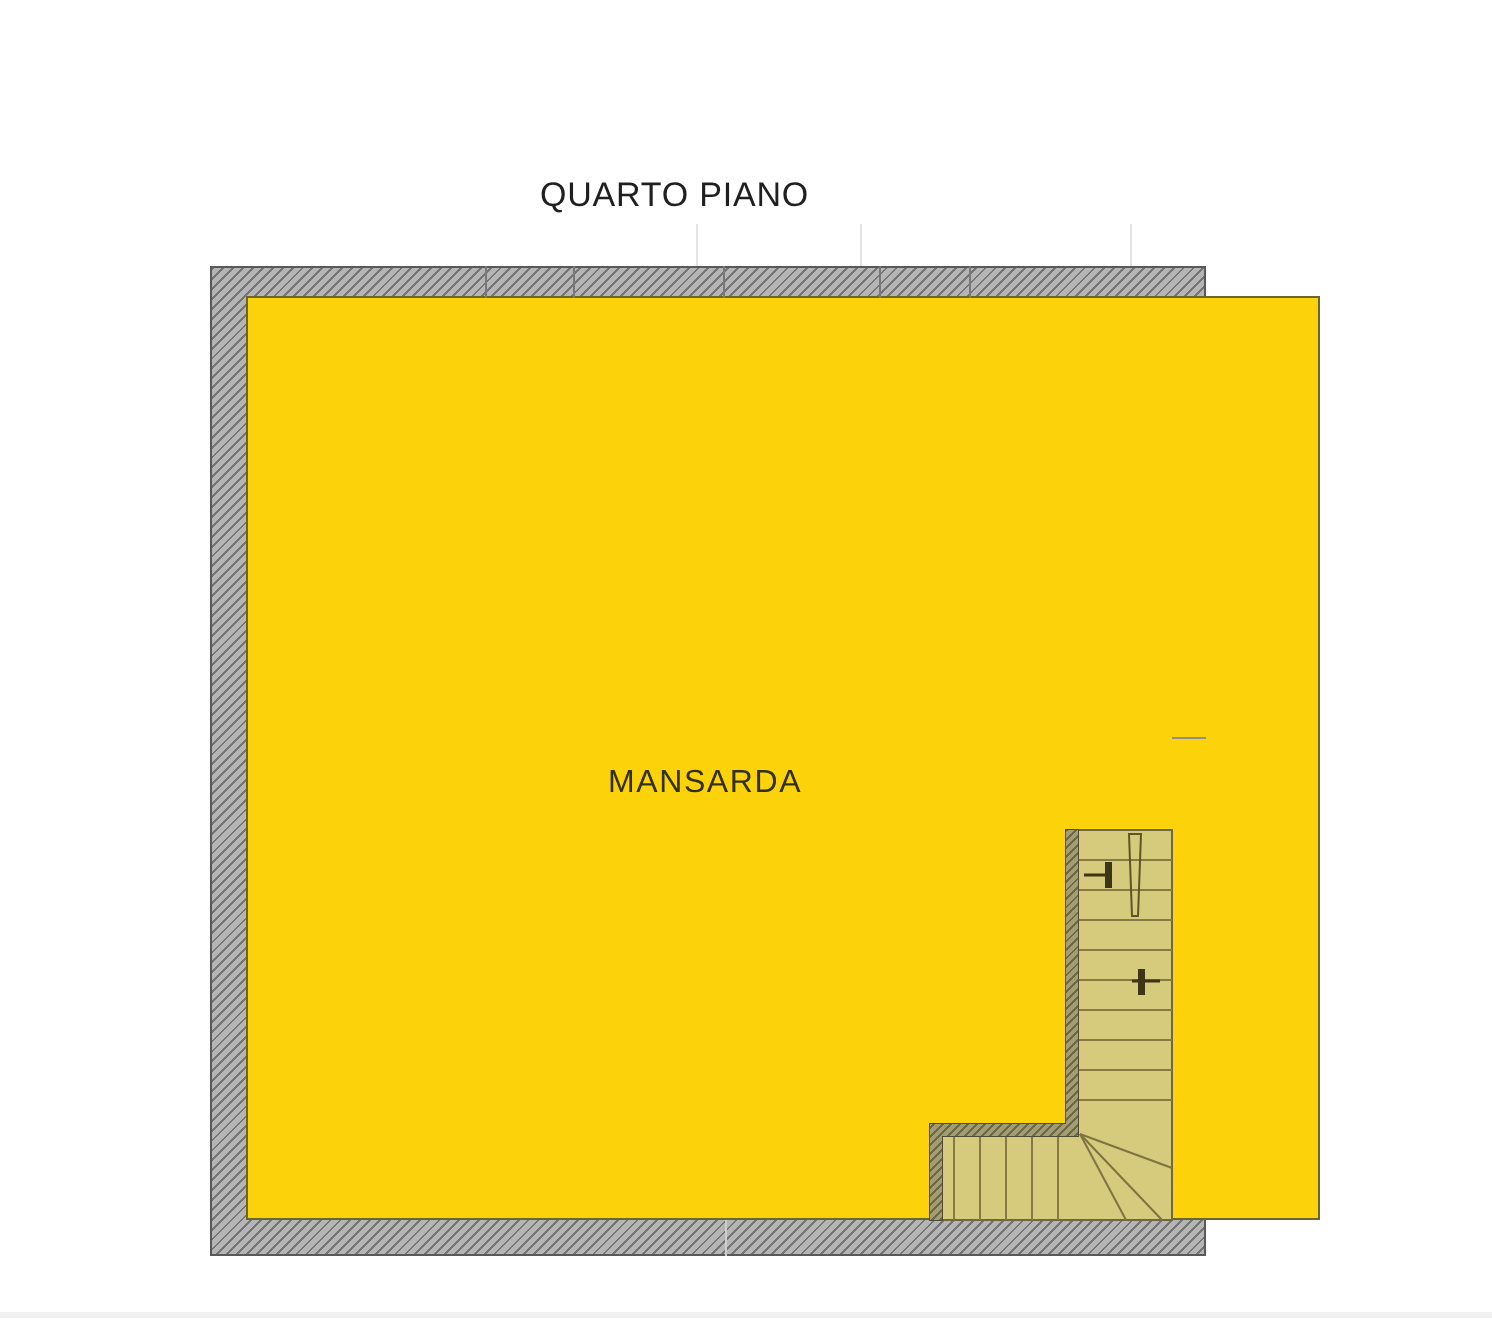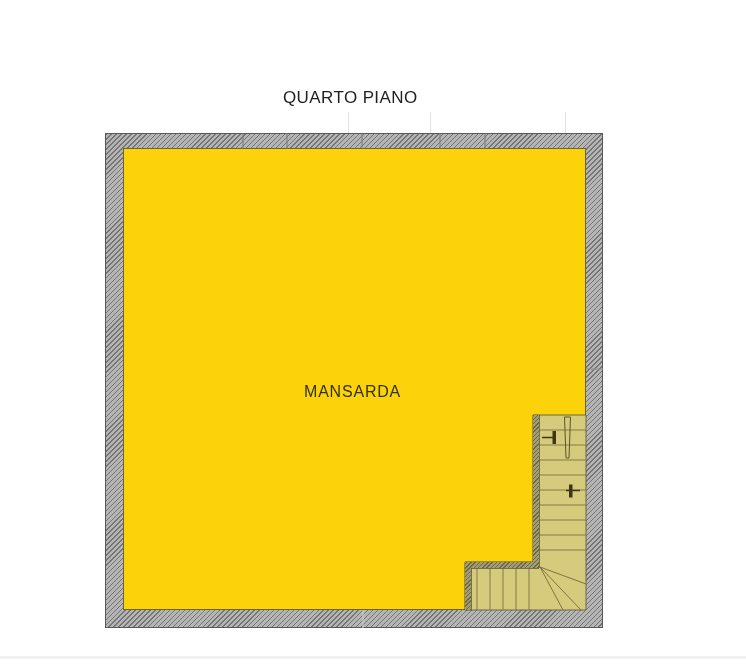--- a/index.html
+++ b/index.html
@@ -14,38 +14,37 @@
   }
   html,body{margin:0;padding:0;background:#ffffff;}
   .page{
     position:relative;width:746px;height:665px;background:#ffffff;overflow:hidden;
     font-family:"Liberation Sans", sans-serif;
   }
   .floor-title{
     position:absolute;left:270px;top:88px;
     font-size:17px;letter-spacing:0.4px;color:var(--title_text);
     white-space:nowrap;
-    margin-left:13px;
   }
   .roofline{
     position:absolute;top:112px;width:1px;height:21px;
     background:#d9d9d9;opacity:0.75;
   }
   .roofline.r1{left:348px;}
   .roofline.r2{left:430px;}
   .roofline.r3{left:565px;}
   .outer-wall{
     position:absolute;left:105px;top:133px;width:498px;height:495px;
     box-sizing:border-box;border:1px solid #595959;
     background:repeating-linear-gradient(135deg,
       var(--wall_hatch) 0px, var(--wall_hatch) 1px,
       var(--wall_base) 1px, var(--wall_base) 3.5px);
   }
   .floor-area{
-    position:absolute;left:123px;top:148px;width:463px;height:462px;
+    position:absolute;left:123px;top:148px;width:537px;height:462px;
     box-sizing:border-box;border:1px solid #6b6530;
     background:var(--floor);
   }
   .room-label{
     position:absolute;left:180px;top:234px;
     font-size:16px;letter-spacing:0.8px;color:var(--label_text);
     white-space:nowrap;
   }
   .inner-wall{
     position:absolute;left:465px;top:415px;width:74px;height:195px;

